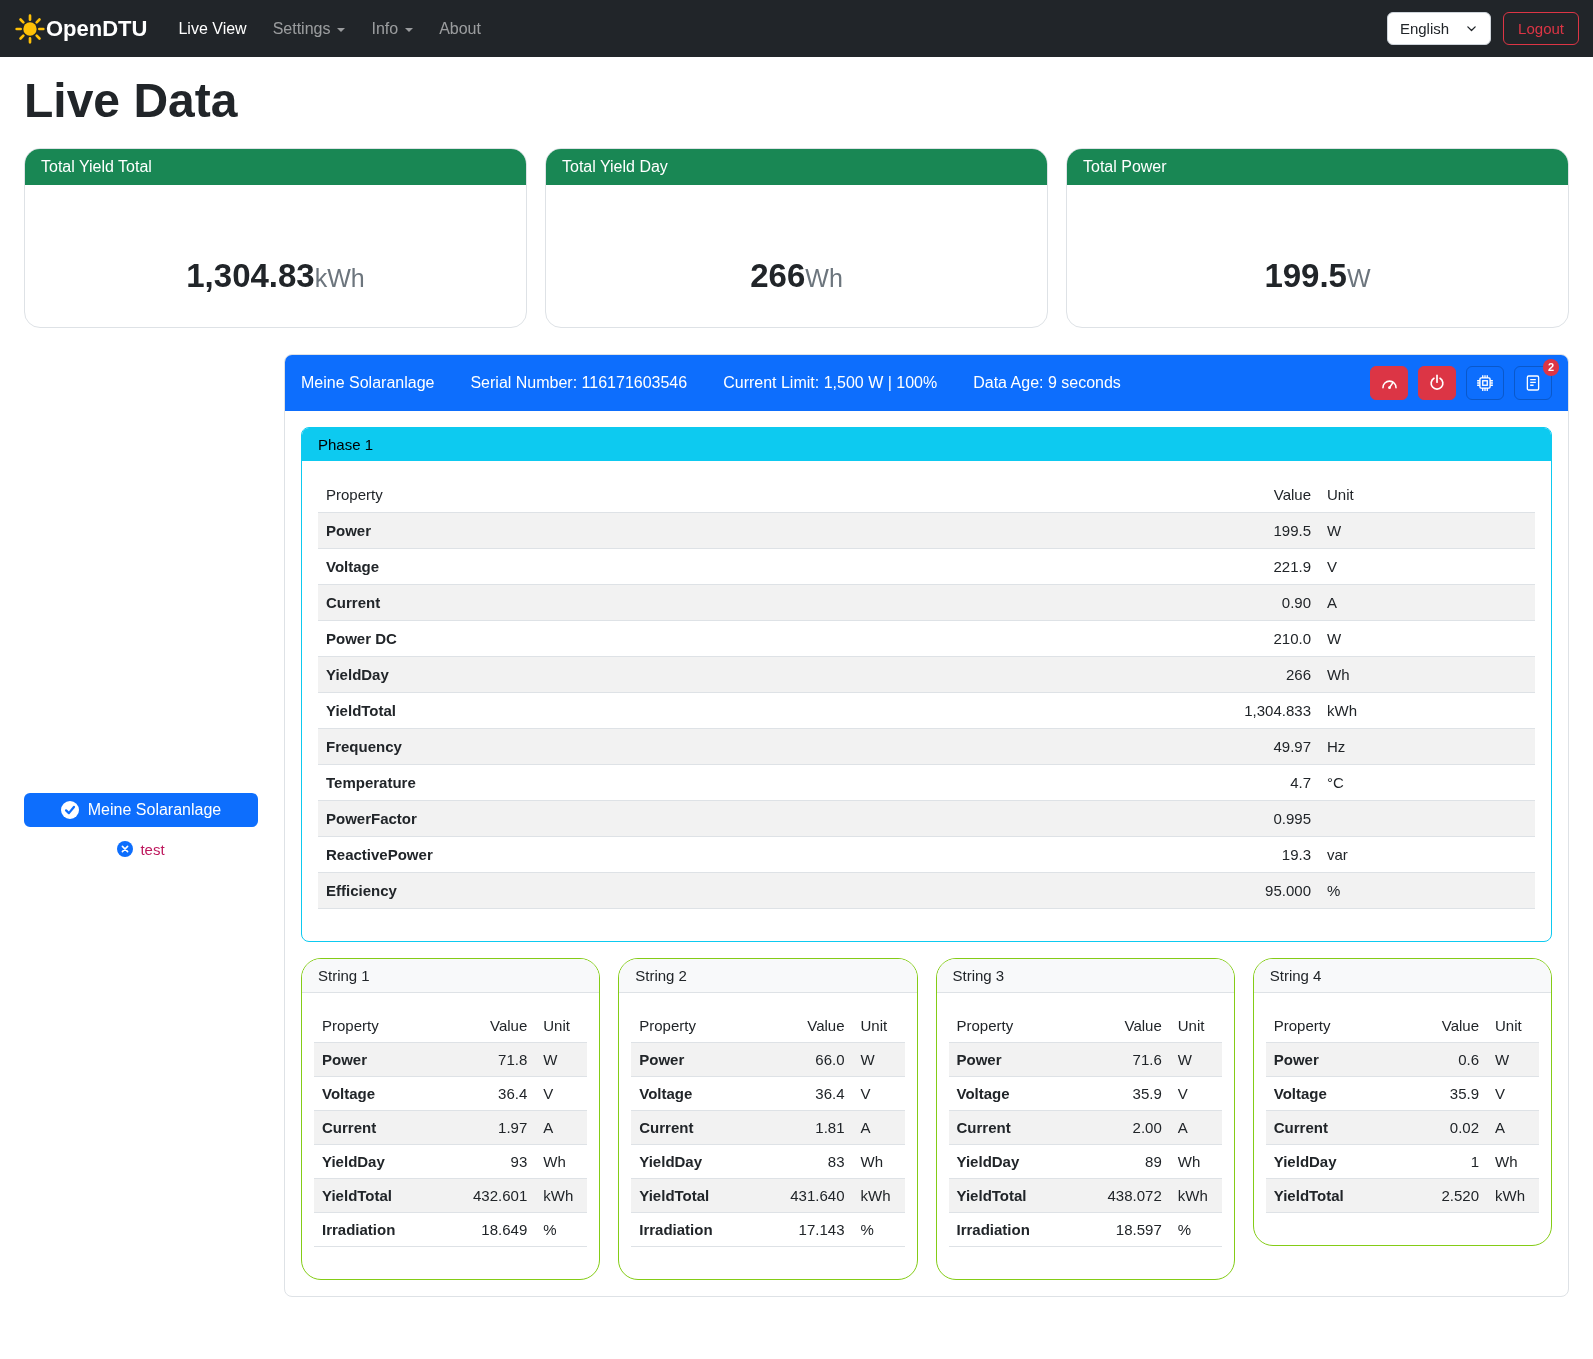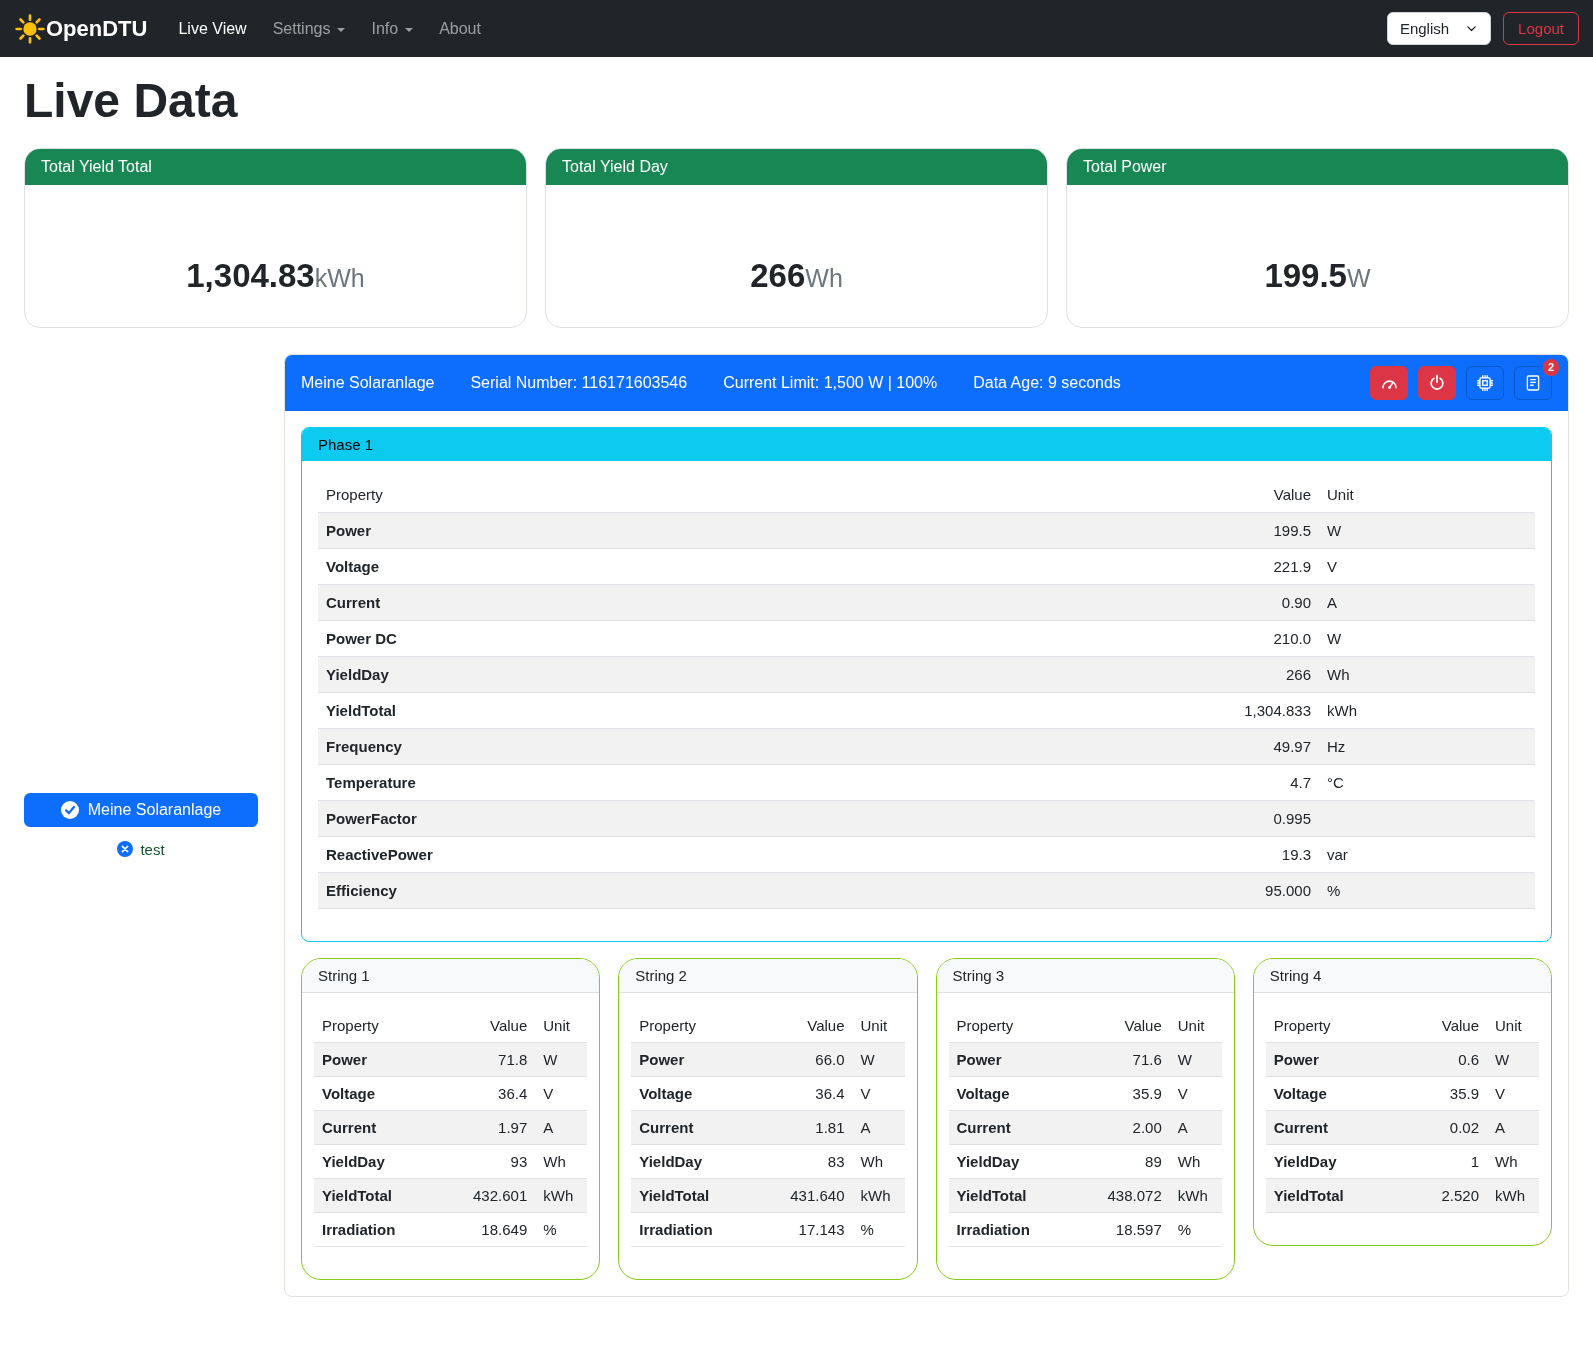--- a/index.html
+++ b/index.html
@@ -30,21 +30,21 @@
   .summary-card-body { display:flex; justify-content:center; align-items:baseline; padding:32px 16px;margin-top:40px; }
   .summary-value { font-size:33px; font-weight:600; color:#212529; }
   .summary-unit { font-size:25px; color:#6c757d; }
 
   .content-row { display:flex; gap:26px; margin-top:26px; align-items:center; }
   .sidebar { width:234px; flex:0 0 234px; }
   .inverter-btn { width:100%; background:#0d6efd; color:#fff; border:none; border-radius:6px;
     padding:8px 12px; font-size:16px; display:flex; align-items:center; justify-content:center; gap:9px;
     cursor:pointer; font-family:inherit; }
   .test-item { margin-top:13px; display:flex; align-items:center; justify-content:center; gap:7px;
-    color:#14532d; font-size:15px; cursor:pointer; background:none; border:none; width:100%; font-family:inherit; }
+    color:#be185d; font-size:15px; cursor:pointer; background:none; border:none; width:100%; font-family:inherit; }
 
   
   .main-panel { flex:1; border:1px solid #dee2e6; border-radius:8px; overflow:hidden; background:#fff; }
   .panel-header { background:#0d6efd; color:#fff; padding:11px 16px; display:flex; align-items:center;
     font-size:16px; gap:36px; }
   .panel-header-right { margin-left:auto; display:flex; gap:10px; }
   .icon-btn { width:38px; height:34px; border-radius:6px; border:1px solid transparent; display:flex;
     align-items:center; justify-content:center; cursor:pointer; position:relative; padding:0; }
   .icon-btn.red { background:#dc3545; border-color:#dc3545; }
   .icon-btn.blue { background:#0d6efd; border-color:#0a58ca; }

